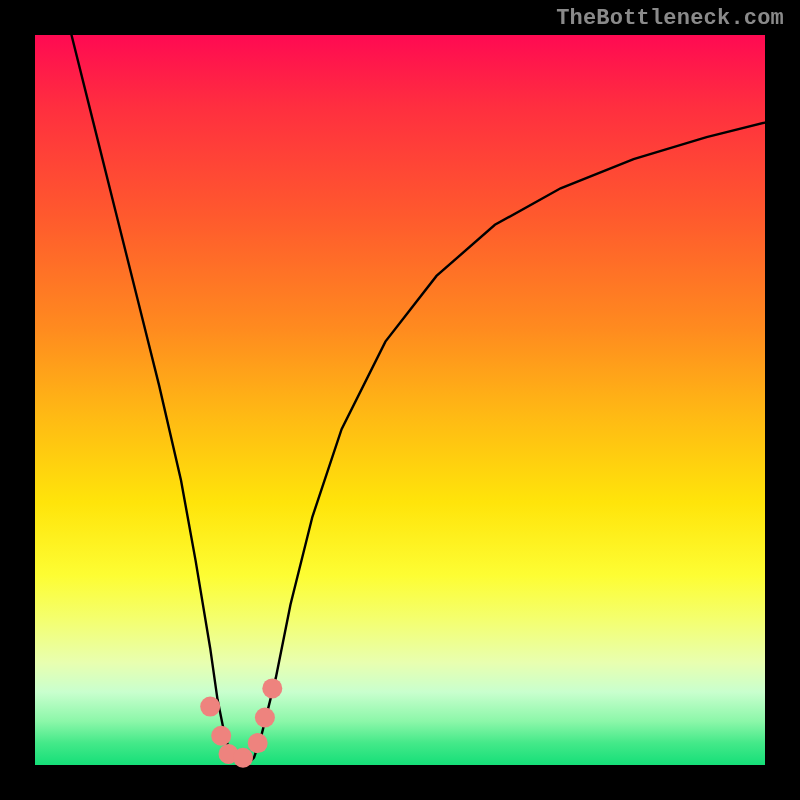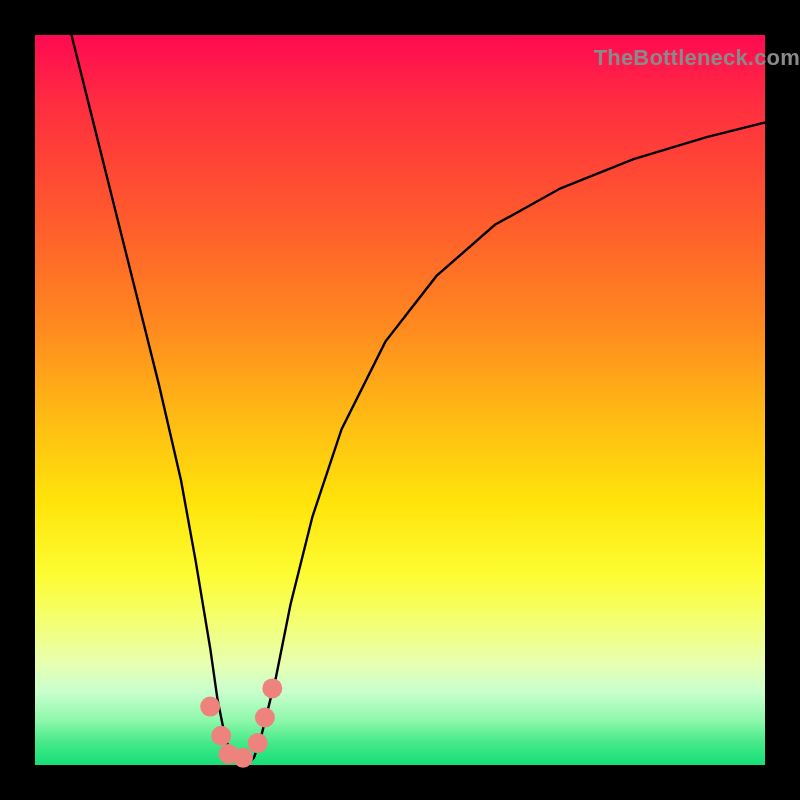--- a/index.html
+++ b/index.html
@@ -38,28 +38,27 @@
       #e8ffb0 86%,
       #c9ffce 90%,
       #8cf7a9 94%,
       #44e989 97%,
       #15df78 100%
     );
   }
   .watermark {
     position: absolute;
     top: 6px;
-    right: 0;
-    font-family: Liberation Sans, sans-serif;
+    right: 16px;
+    font-family: Liberation Mono, monospace;
     font-size: 22px;
     font-weight: 600;
     color: #8a8a8a;
     letter-spacing: 0.2px;
     user-select: none;
-    margin-top: 39px;
   }
   svg.curve {
     position: absolute;
     left: 0;
     top: 0;
     width: 730px;
     height: 730px;
     overflow: visible;
   }
 </style>

